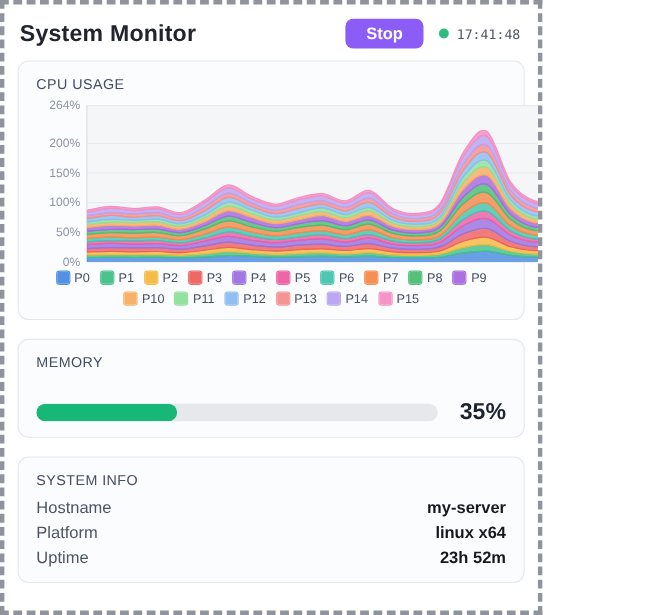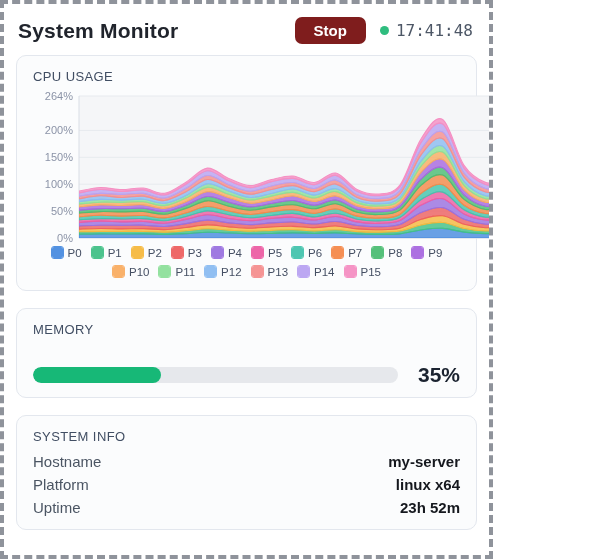--- a/index.html
+++ b/index.html
@@ -1,23 +1,23 @@
 <!DOCTYPE html>
 <html><head>
 <meta charset="utf-8">
 <style>
   html,body{margin:0;padding:0;background:#fff;font-family:"Liberation Sans","DejaVu Sans",sans-serif;}
   .frame{box-sizing:border-box;width:493px;height:559px;border:4px dashed #8f939b;background:#fff;overflow:hidden;}
   .topbar{display:flex;align-items:center;padding:13px 16px 11px 14px;}
   .title{font-size:21px;font-weight:700;color:#20242c;letter-spacing:.2px;flex:1;}
-  .stop-btn{background:#7f1d1d;color:#fff;border:none;border-radius:7px;font-size:15px;font-weight:600;
+  .stop-btn{background:#8b5cf6;color:#fff;border:none;border-radius:7px;font-size:15px;font-weight:600;
     padding:5px 19px;cursor:pointer;font-family:inherit;}
   .clock{display:flex;align-items:center;margin-left:14px;}
   .dot{width:9px;height:9px;border-radius:50%;background:#2fbd7f;margin-right:7px;}
-  .time{font-family:"DejaVu Sans Mono","Liberation Mono",monospace;font-size:16px;color:#4d5766;text-align:center;}
+  .time{font-family:"DejaVu Sans Mono","Liberation Mono",monospace;font-size:12px;color:#4d5766;text-align:center;}
   .card{background:#fbfcfd;border:1px solid #e3e7ee;border-radius:10px;margin:0 12px 17px 12px;
     padding:13px 16px 10px 16px;}
   .card-title{font-size:13px;font-weight:400;color:#414e63;letter-spacing:.4px;margin-bottom:6px;}
   
   .chart-wrap{position:relative;}
   svg{display:block;}
   .legend{display:flex;flex-wrap:wrap;justify-content:center;column-gap:9px;row-gap:6px;
     max-width:552px;margin:4px auto 2px auto;}
   .legend-item{display:flex;align-items:center;gap:4px;font-size:11.5px;color:#454f63;cursor:pointer;}
   .swatch{width:13px;height:13px;border-radius:3px;box-sizing:border-box;}

